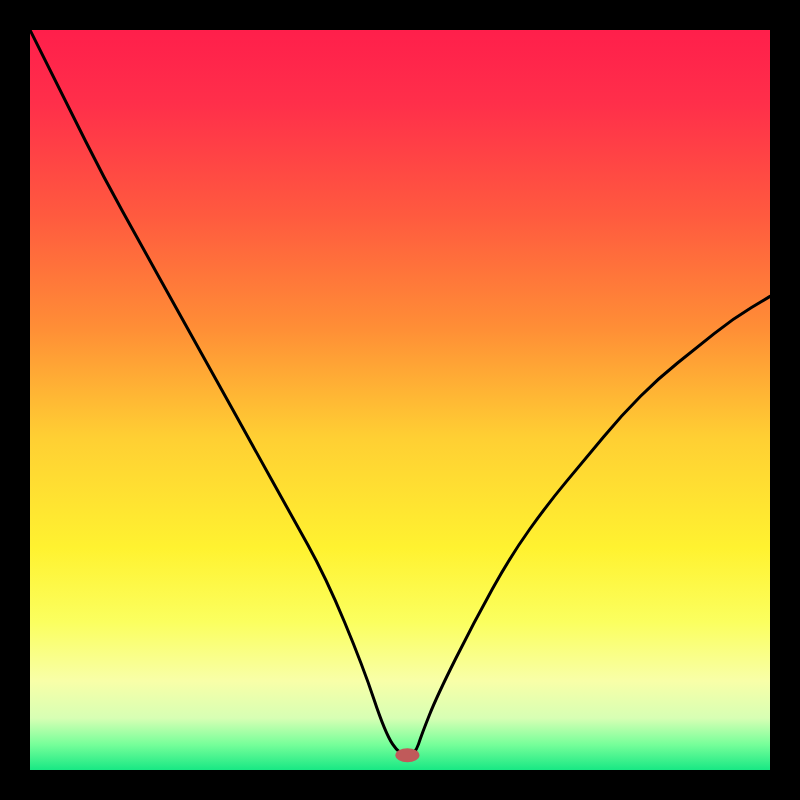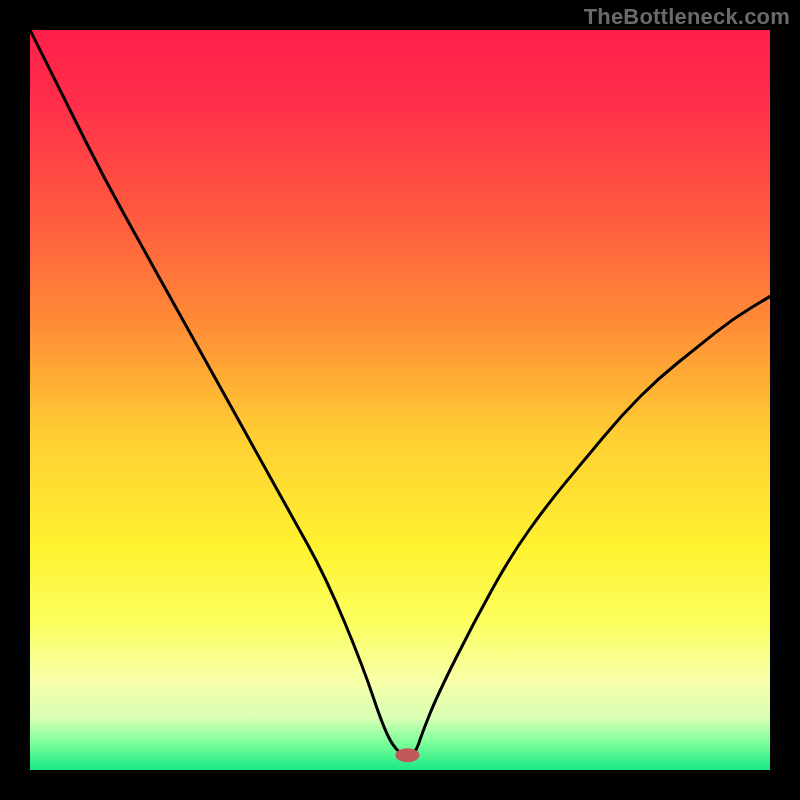--- a/index.html
+++ b/index.html
@@ -34,21 +34,20 @@
     width: 740px;
     height: 740px;
     overflow: hidden;
   }
   svg { display: block; }
 </style>
 </head>
 <body>
 
 <div class="frame">
-  <div class="watermark">TheBottleneck.com</div>
   <div class="plot-area">
     <svg id="chart-svg" width="740" height="740" viewBox="0 0 740 740" preserveAspectRatio="none">
       <defs>
         <linearGradient id="bg-grad" x1="0" y1="0" x2="0" y2="1">
             <stop offset="0%" stop-color="#ff1f4b"></stop>
             <stop offset="10%" stop-color="#ff2f4a"></stop>
             <stop offset="25%" stop-color="#ff5a3f"></stop>
             <stop offset="40%" stop-color="#ff8d36"></stop>
             <stop offset="55.00000000000001%" stop-color="#ffcf33"></stop>
             <stop offset="70%" stop-color="#fff230"></stop>

